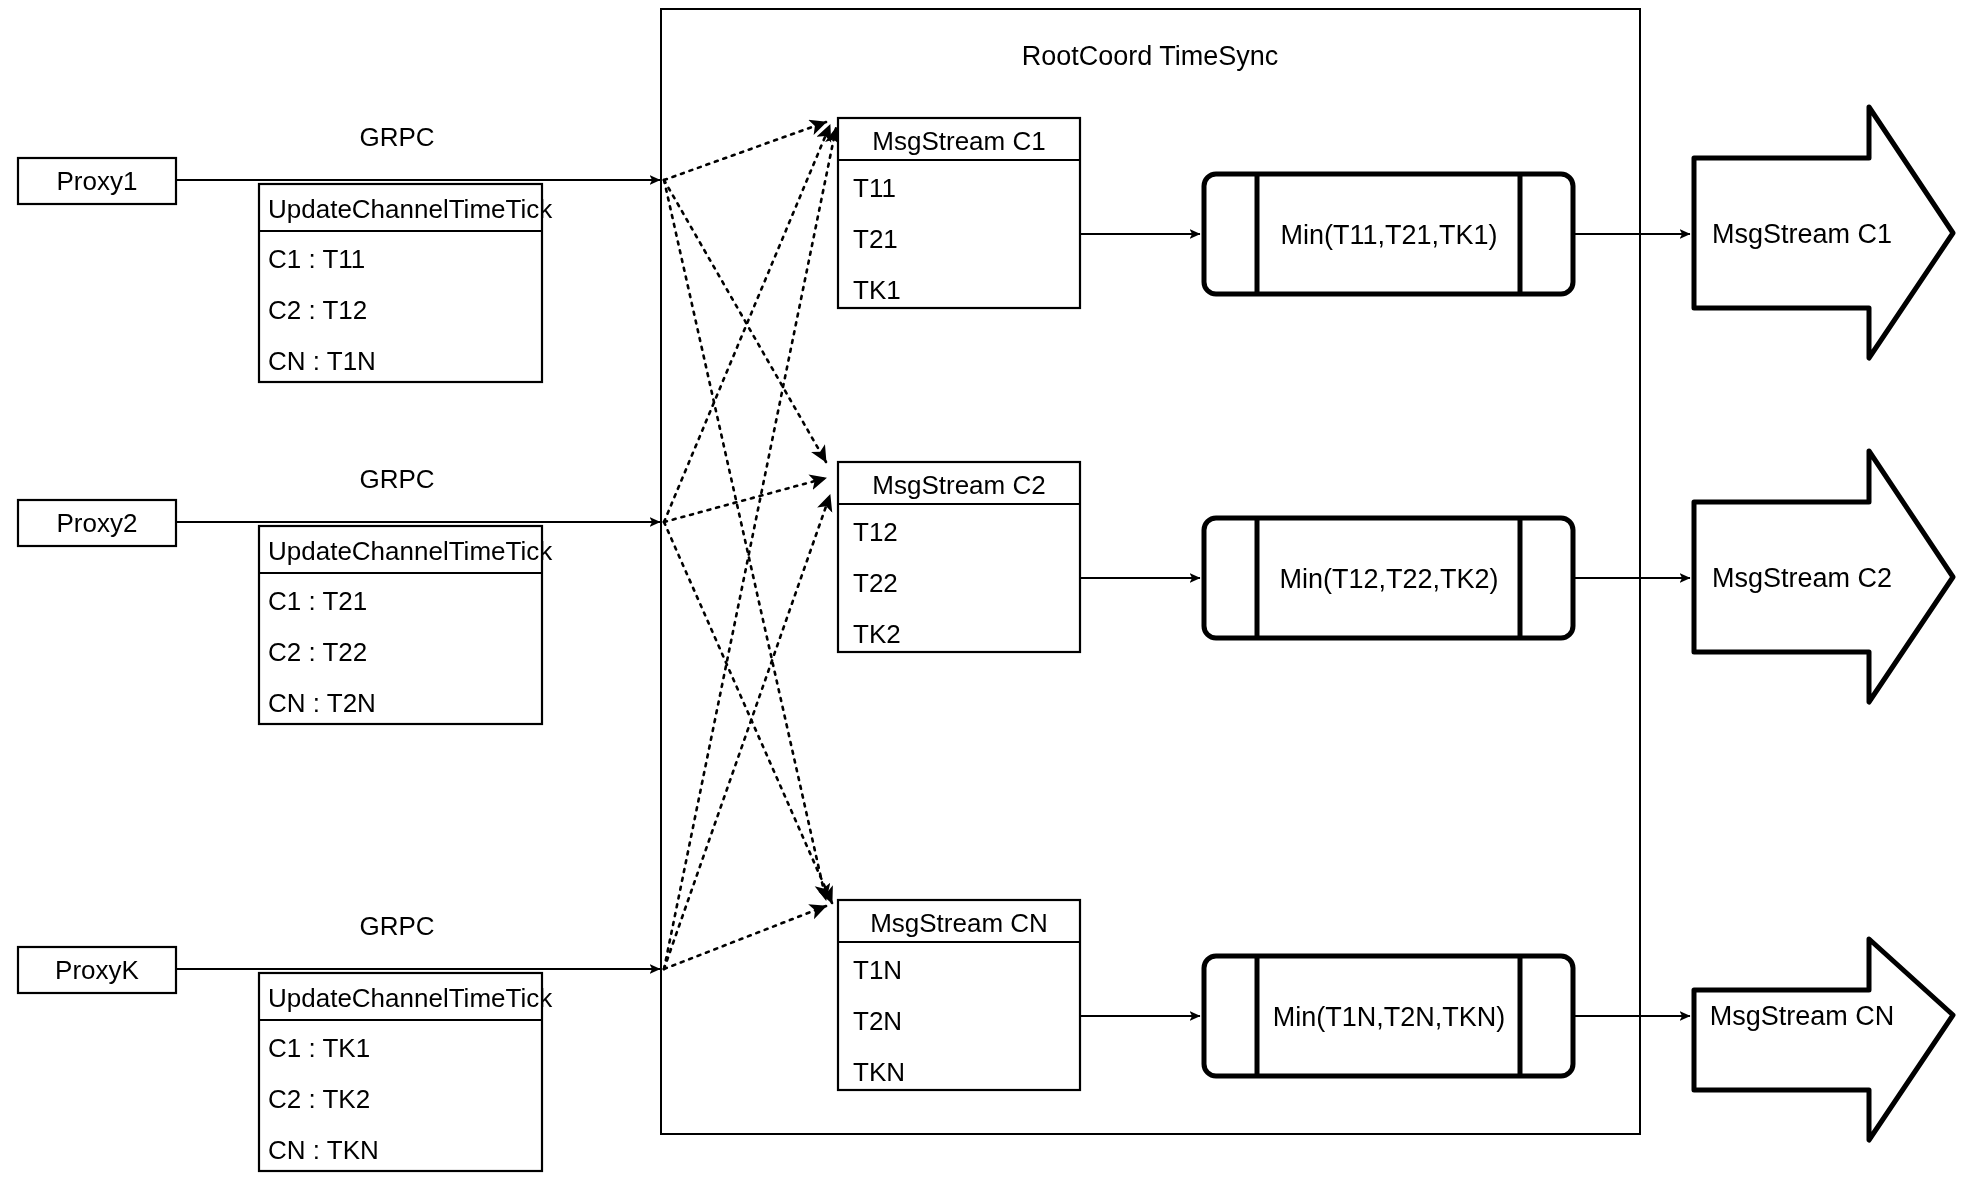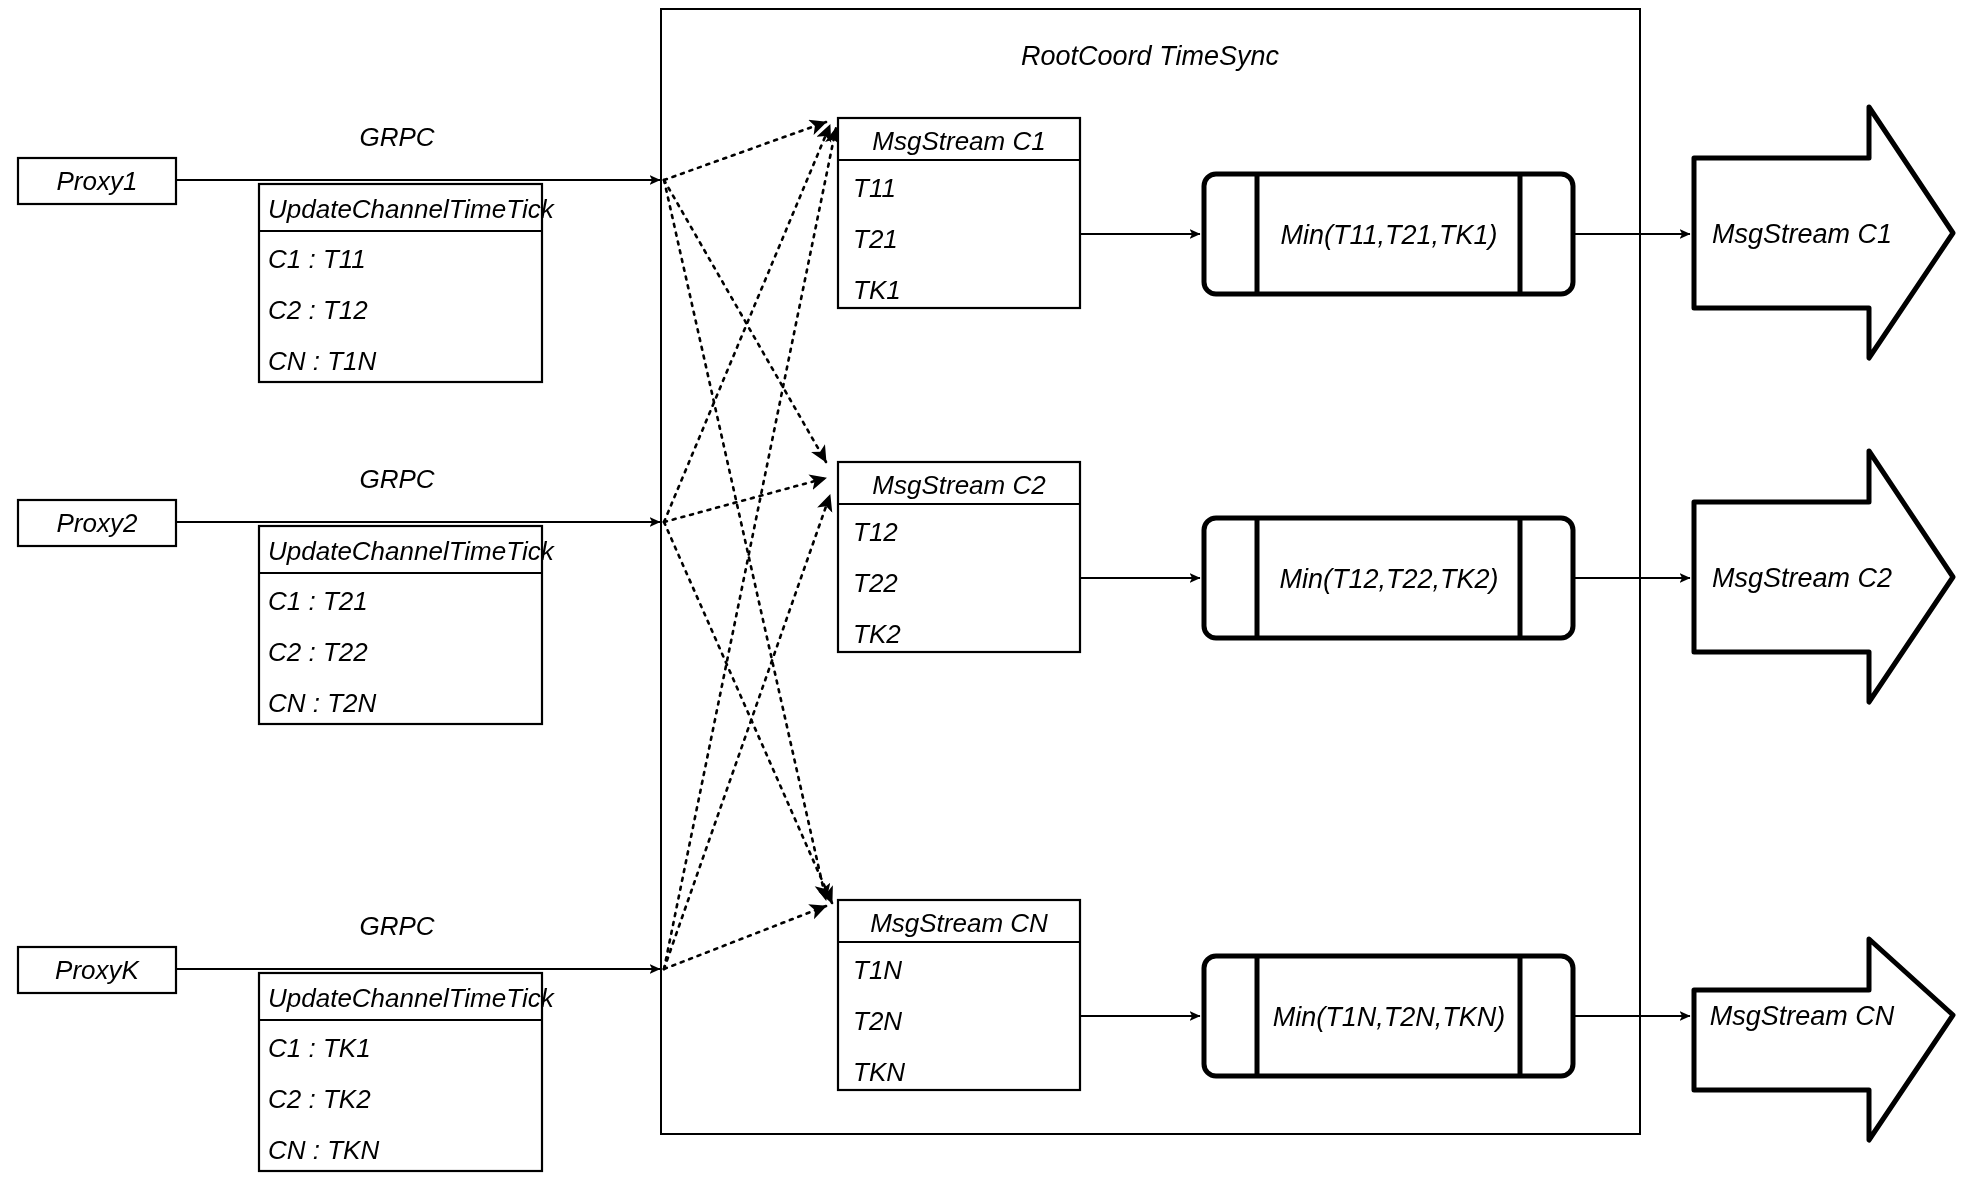--- a/index.html
+++ b/index.html
@@ -11,21 +11,20 @@
     width: 1969px;
     height: 1183px;
     font-family: "Liberation Sans", sans-serif;
     overflow: hidden;
   }
   #diagram-root {
     position: relative;
     width: 1969px;
     height: 1183px;
     background: #ffffff;
-    font-style: italic;
   }
   svg#diagram-svg {
     position: absolute;
     left: 0;
     top: 0;
     width: 1969px;
     height: 1183px;
     display: block;
   }
   text {

